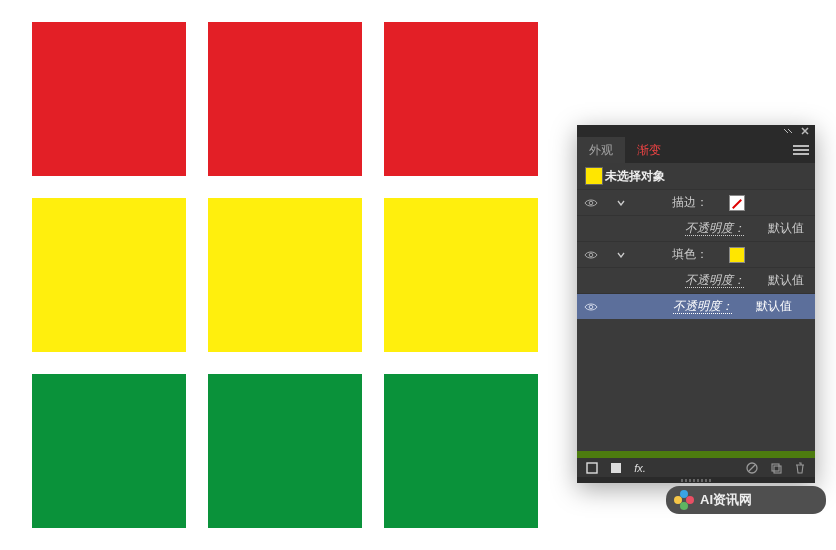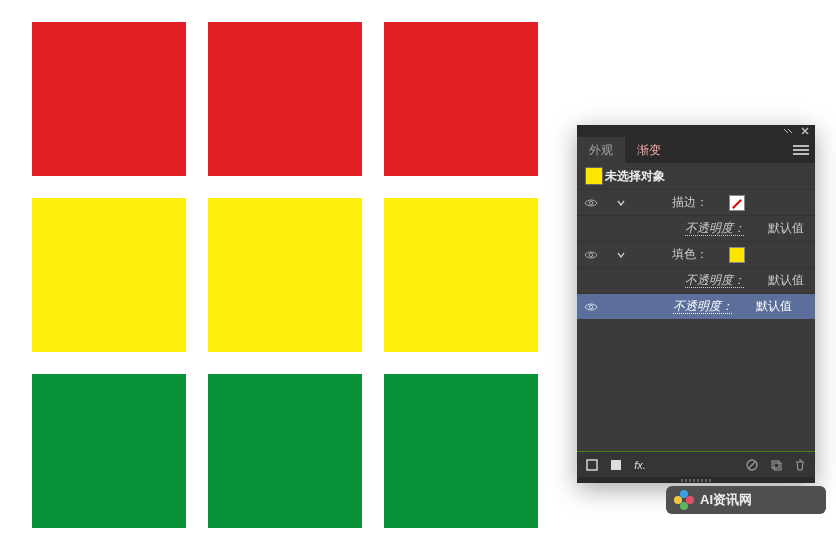--- a/index.html
+++ b/index.html
@@ -59,21 +59,21 @@
     display: flex;
     align-items: center;
     background: #2a2a2a;
     height: 26px;
     position: relative;
   }
   .tab {
     padding: 0 12px;
     height: 26px;
     line-height: 26px;
-    color: #fca5a5;
+    color: #ef4444;
   }
   .tab.active {
     background: #3b3b3b;
     color: #a3a3a3;
   }
   .tab-menu {
     position: absolute;
     right: 6px; top: 5px;
     width: 16px; height: 16px;
     display: flex; flex-direction: column; justify-content: center;
@@ -139,21 +139,21 @@
     left:1px; right:1px; top:50%;
     height:2px; background:#d00;
     transform: rotate(-45deg);
   }
   .yellow-swatch { background: #FFE600; }
   .val { margin-left: 6px; }
 
   .panel-bottom {
     height: 26px;
     background: #353535;
-    border-top: 1px solid #4d7c0f;
+    border-top: 7px solid #4d7c0f;
     display: flex;
     align-items: center;
     padding: 0 8px;
     gap: 10px;
     color: #ddd;
   }
   .left-icons, .right-icons {
     display: flex; gap: 10px; align-items: center;
   }
   .right-icons { margin-left: auto; }
@@ -174,21 +174,21 @@
   }
 
   
   .watermark {
     position: absolute;
     left: 666px;
     top: 486px;
     width: 160px;
     height: 28px;
     background: #4f4f4f;
-    border-radius: 6px;
+    border-radius: 13px;
     display: flex;
     align-items: center;
     gap: 6px;
     padding: 0 8px;
     color: #eee;
     font-weight: bold;
     font-size: 13px;
   }
   .wm-logo {
     width: 20px; height: 20px;

